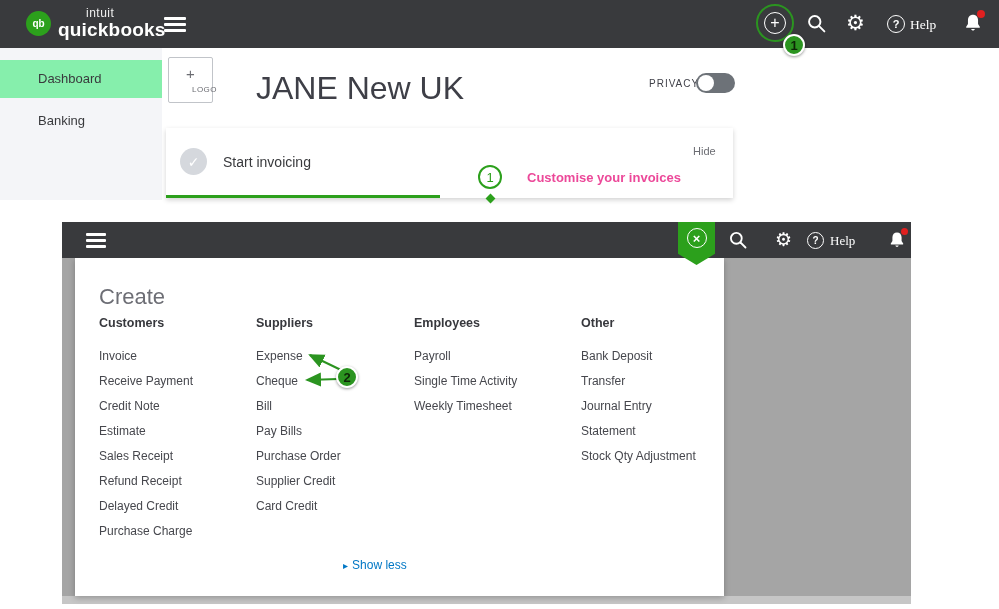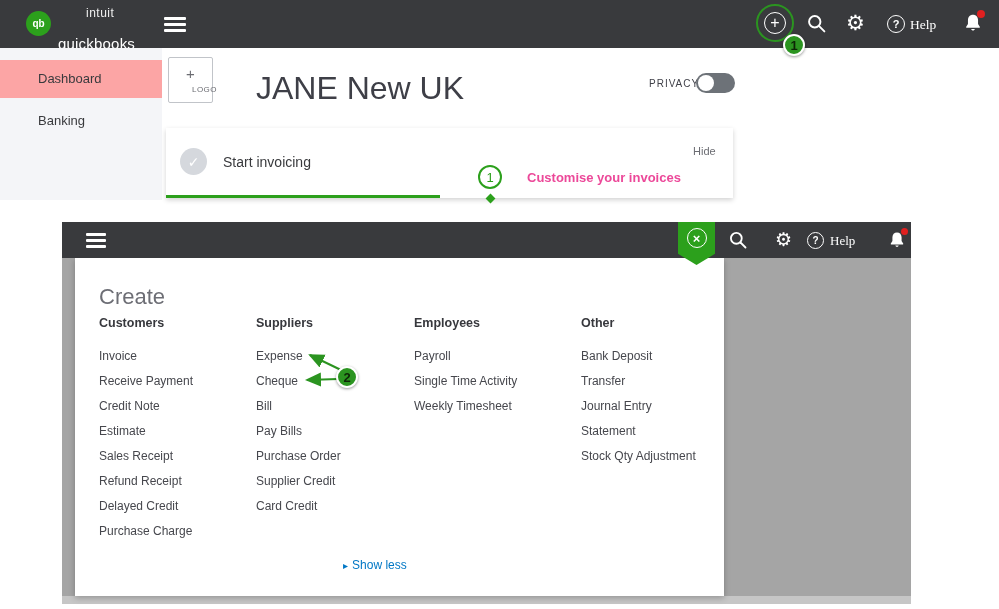--- a/index.html
+++ b/index.html
@@ -11,21 +11,21 @@
     overflow:hidden;
     color:#393a3d;
   }
   
   .topbar { position:absolute; left:0; top:0; width:999px; height:48px; background:#393a3d; }
   .qb-circle { position:absolute; left:26px; top:11px; width:25px; height:25px; border-radius:50%;
     background:#2ca01c; color:#fff; font-size:10px; font-weight:700;
     display:flex; align-items:center; justify-content:center; }
   .brand-stack { position:absolute; left:58px; top:7px; color:#fff; line-height:1; }
   .brand-prefix { font-size:12px; letter-spacing:.5px; opacity:.92;padding-left:28px; }
-  .brand-name { font-size:15px; font-weight:400; letter-spacing:.2px; margin-top:17px; }
+  .brand-name { font-size:19px; font-weight:700; letter-spacing:.2px; margin-top:1px; }
   .hamburger { position:absolute; width:22px; }
   .hamburger span { display:block; height:3px; background:#fff; border-radius:1px; margin-bottom:3px; }
   .hamburger.top { left:164px; top:17px; }
   .icon-ring { border:1.5px solid #fff; border-radius:50%; color:#fff;
     display:flex; align-items:center; justify-content:center; }
   .plus-icon { position:absolute; left:764px; top:12px; width:22px; height:22px; font-size:16px; font-weight:400; }
   .anno-ring { position:absolute; left:756px; top:4px; width:38px; height:38px;
     border:2.5px solid #2b9420; border-radius:50%; }
   .anno-badge { position:absolute; width:22px; height:22px; border-radius:50%;
     background:#2b9420; border:2px solid #fff; box-shadow:0 1px 3px rgba(0,0,0,.4);
@@ -43,21 +43,21 @@
   .help-text-top { left:910px; top:17px; }
   .bell-svg { position:absolute; width:22px; height:22px; }
   .bell-top { left:962px; top:12px; }
   .red-dot { position:absolute; border-radius:50%; background:#e02020; }
   .red-dot-top { left:977px; top:10px; width:8px; height:8px; }
 
   
   .sidebar { position:absolute; left:0; top:48px; width:162px; height:152px; background:#f4f5f8; }
   .side-item { position:absolute; left:0; width:162px; height:38px; line-height:38px;
     padding-left:38px; font-size:13px; color:#393a3d; cursor:pointer; }
-  .side-item.active { background:#fca5a5; }
+  .side-item.active { background:#86efac; }
 
   
   .logo-box { position:absolute; left:168px; top:57px; width:45px; height:46px;
     background:#fff; border:1px solid #c1c4c9; border-radius:2px;
     display:flex; flex-direction:column; align-items:center; justify-content:center; color:#6b6c72; }
   .logo-plus { font-size:15px; line-height:1.1; }
   .logo-word { font-size:8px; letter-spacing:.5px; margin-top:2px;padding-left:28px; }
   .company-name { position:absolute; left:228px; top:70px; font-size:32px; font-weight:400; color:#3e3f47;margin-left:28px; }
   .privacy-label { position:absolute; left:649px; top:78px; font-size:10px; letter-spacing:1px; color:#404149; }
   .toggle { position:absolute; left:696px; top:73px; width:39px; height:20px;

